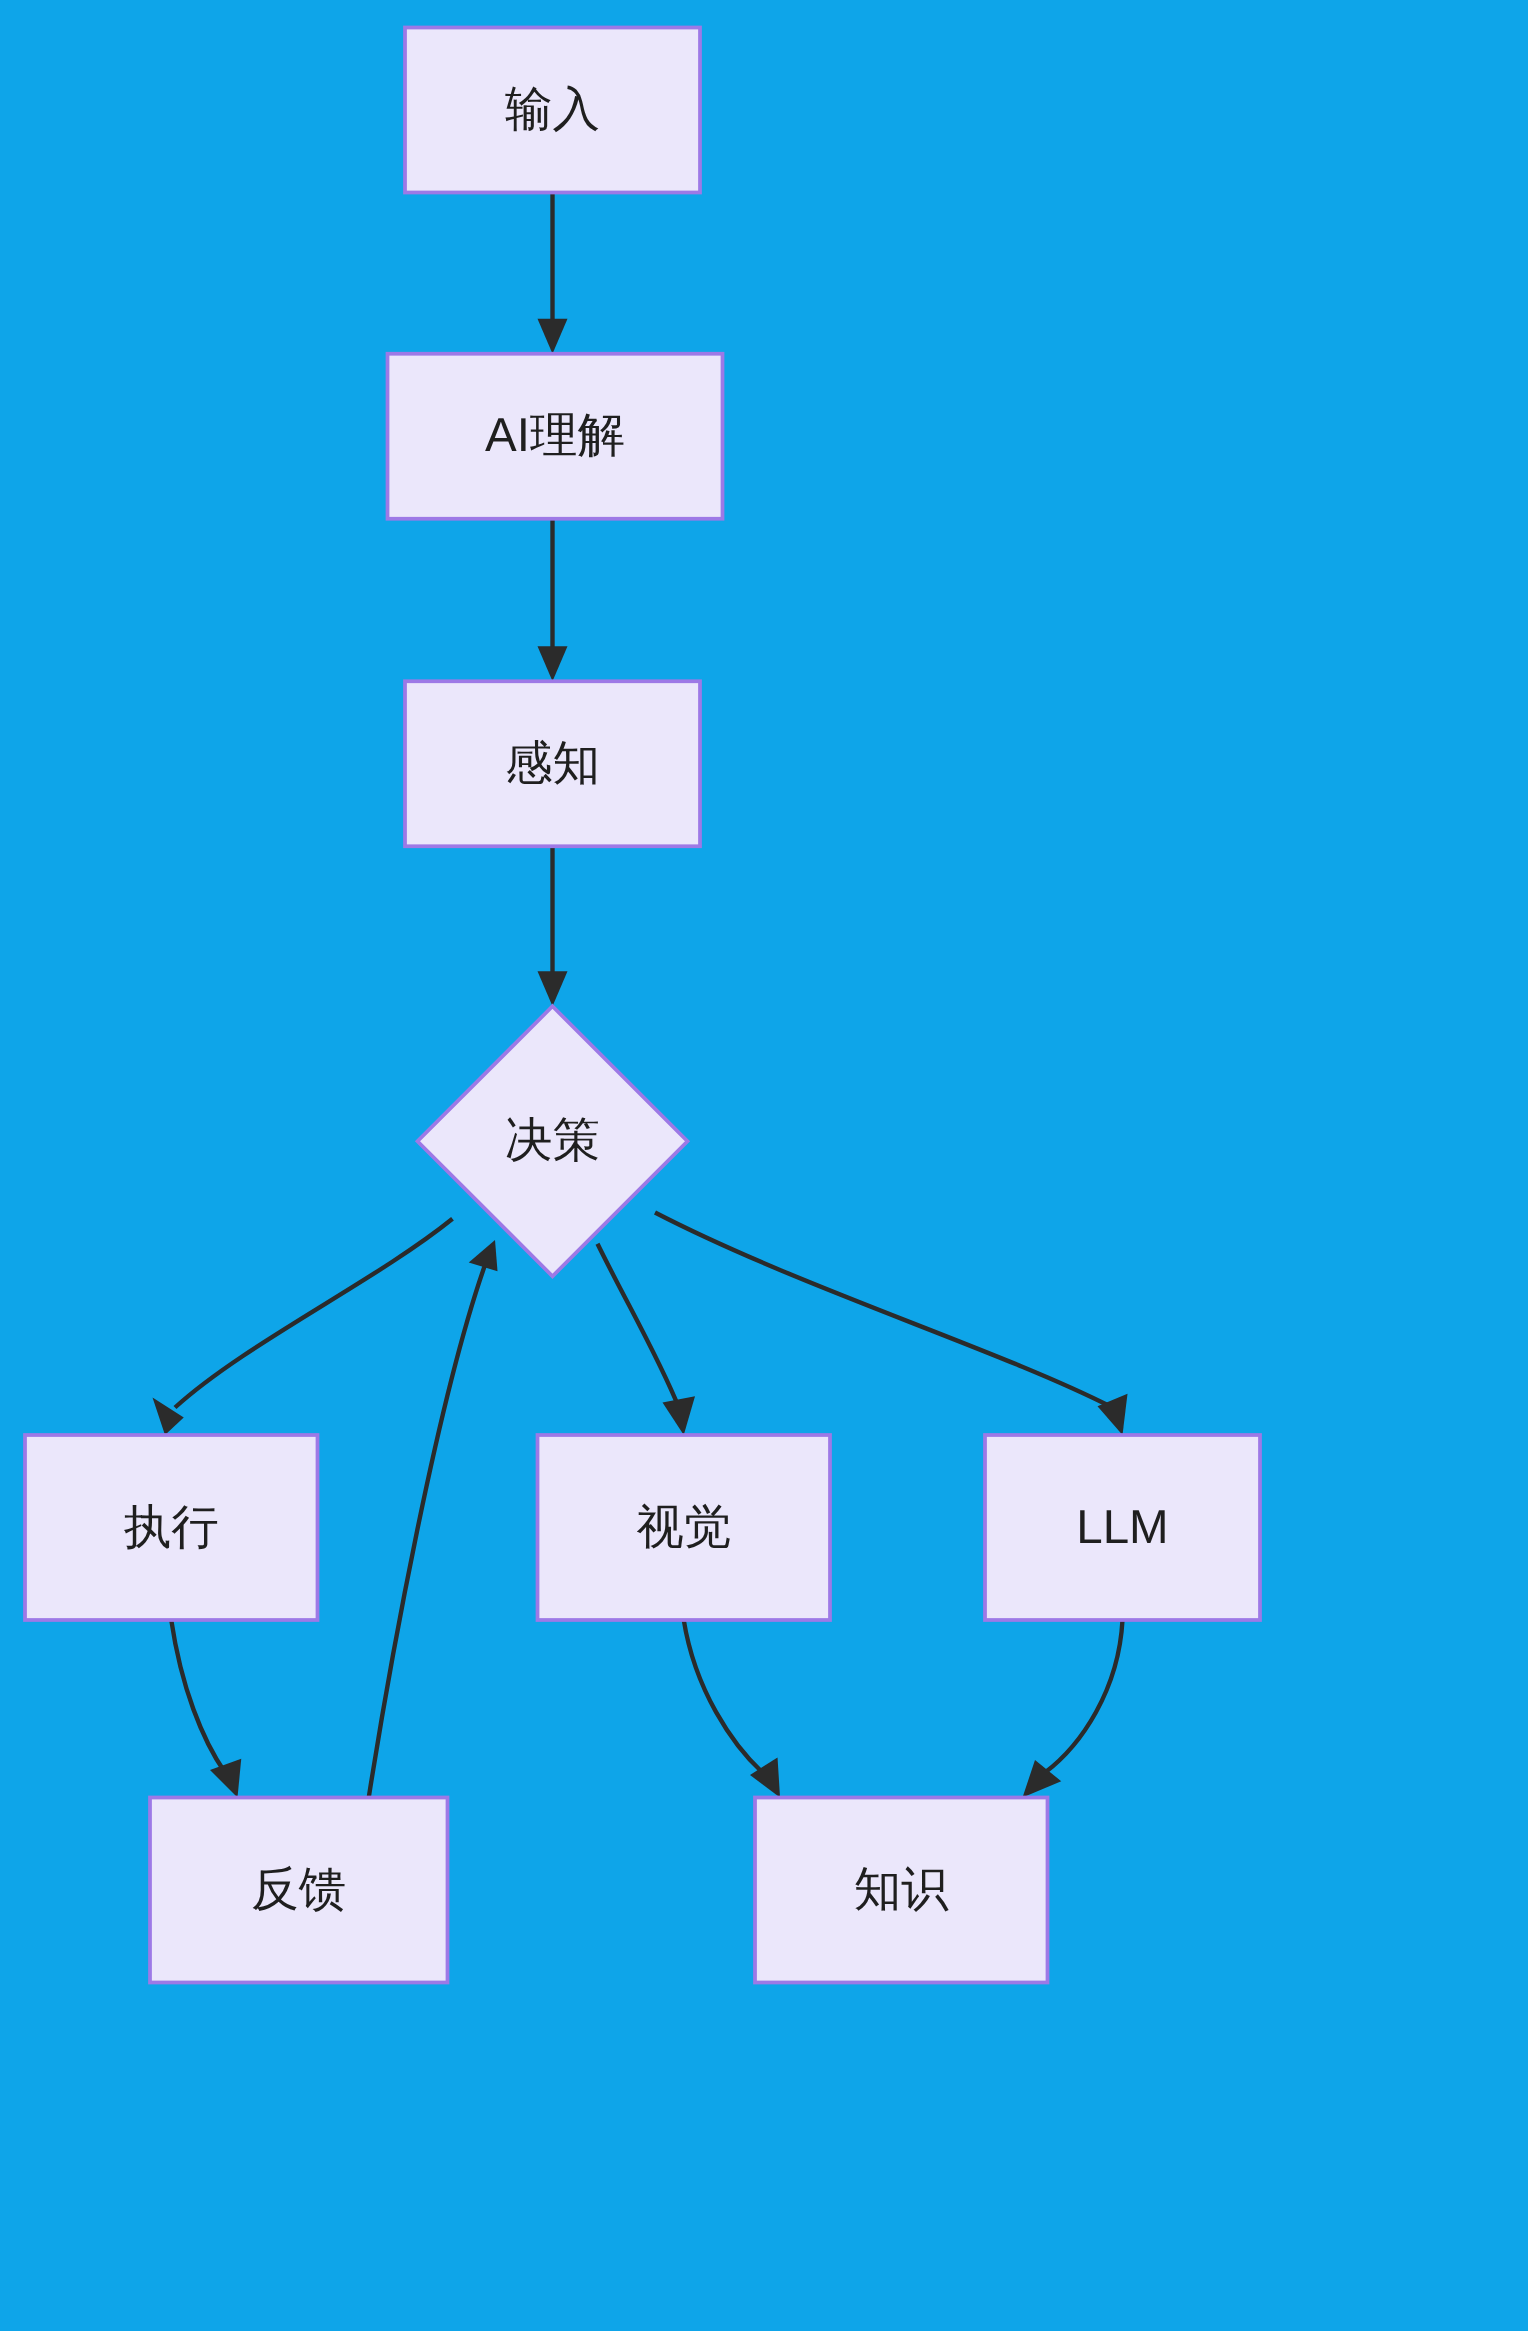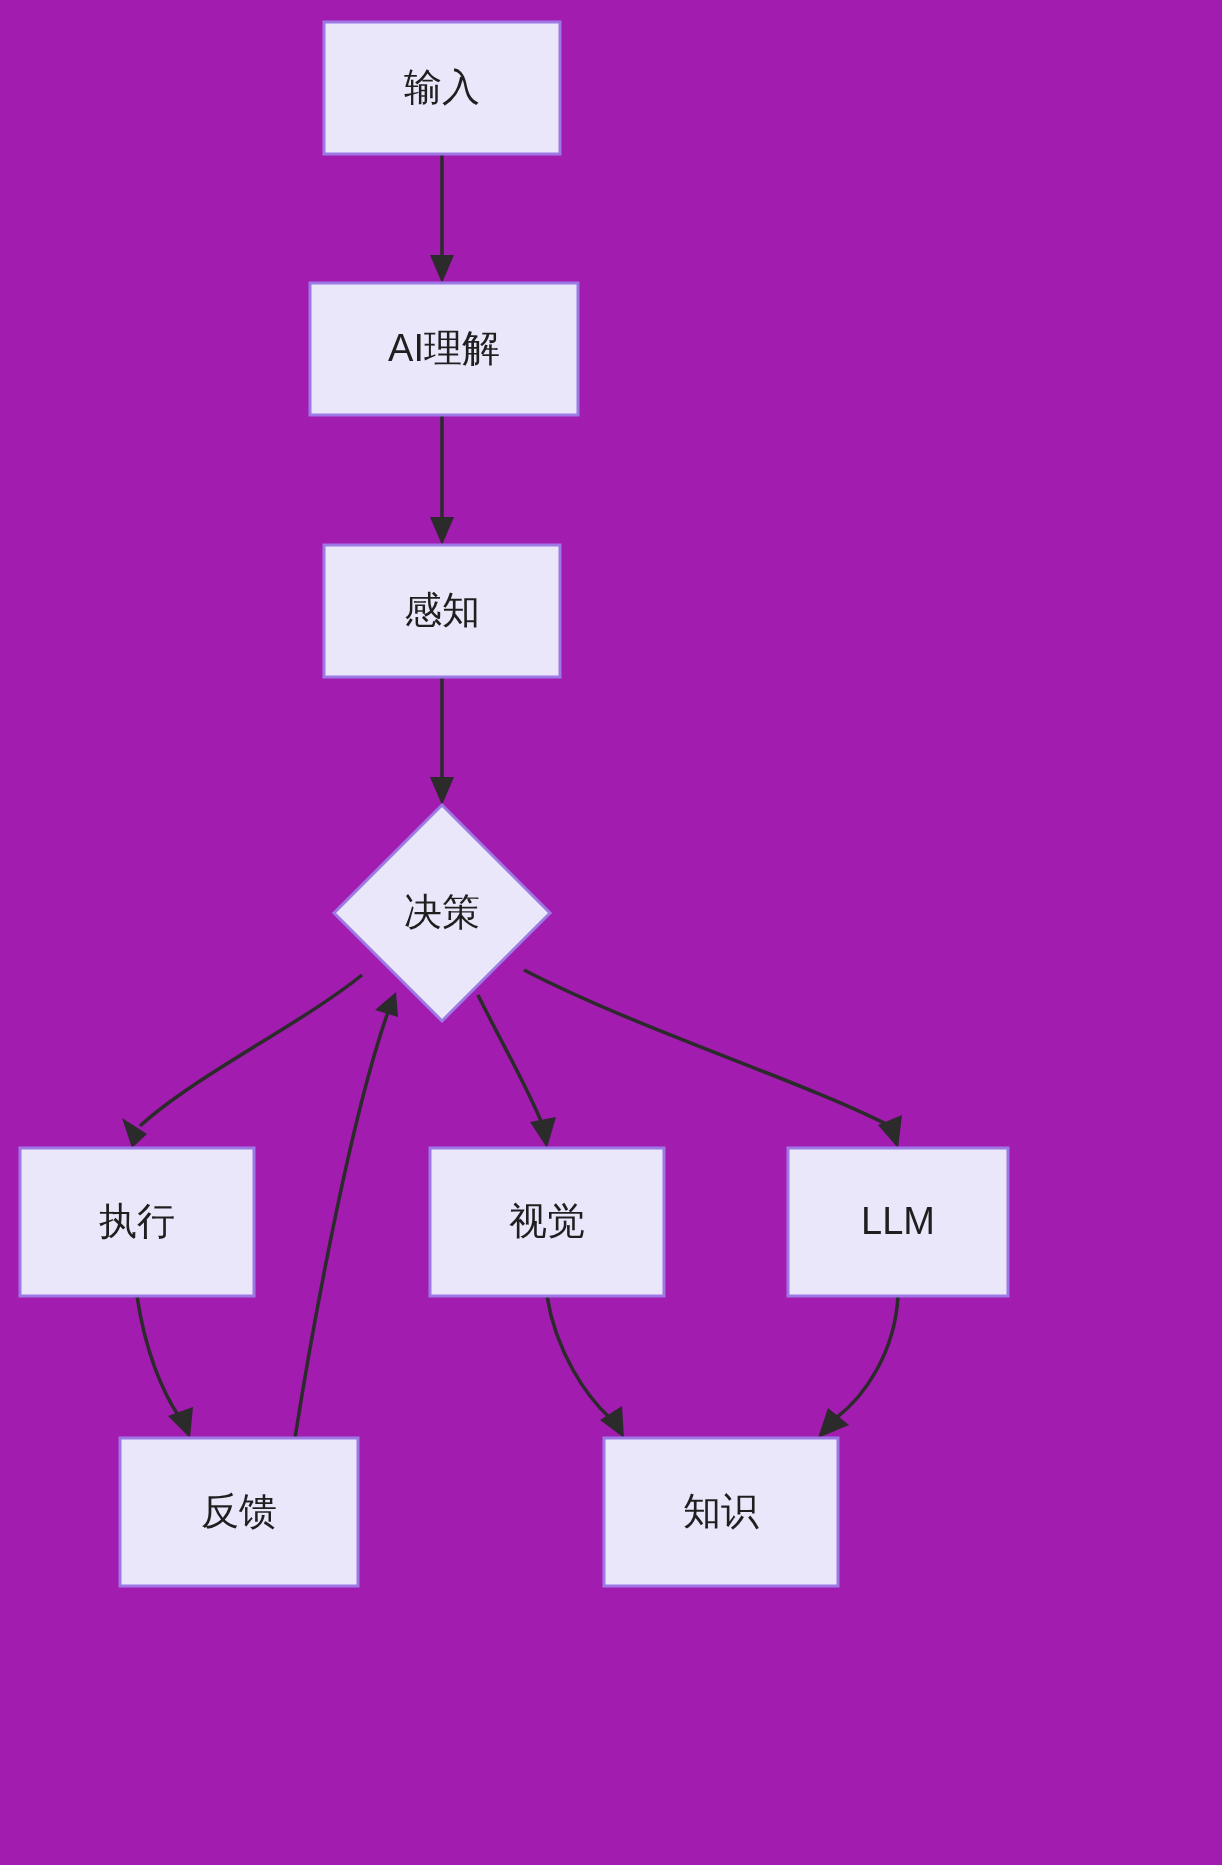--- a/index.html
+++ b/index.html
@@ -7,21 +7,21 @@
     padding: 0;
     background: #ffffff;
   }
   body {
     font-family: "Liberation Sans", "DejaVu Sans", sans-serif;
   }
   #canvas-wrap {
     position: relative;
     width: 1222px;
     height: 1865px;
-    background: #a21caf;
+    background: #0ea5e9;
     overflow: hidden;
   }
   svg.flow {
     position: absolute;
     left: 0;
     top: 0;
     width: 1222px;
     height: 1865px;
     display: block;
   }

